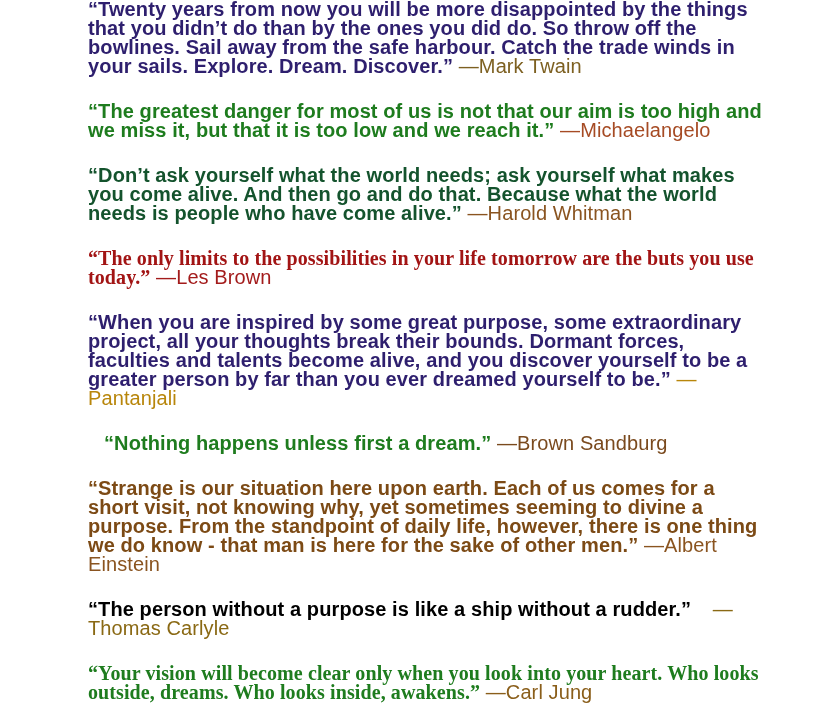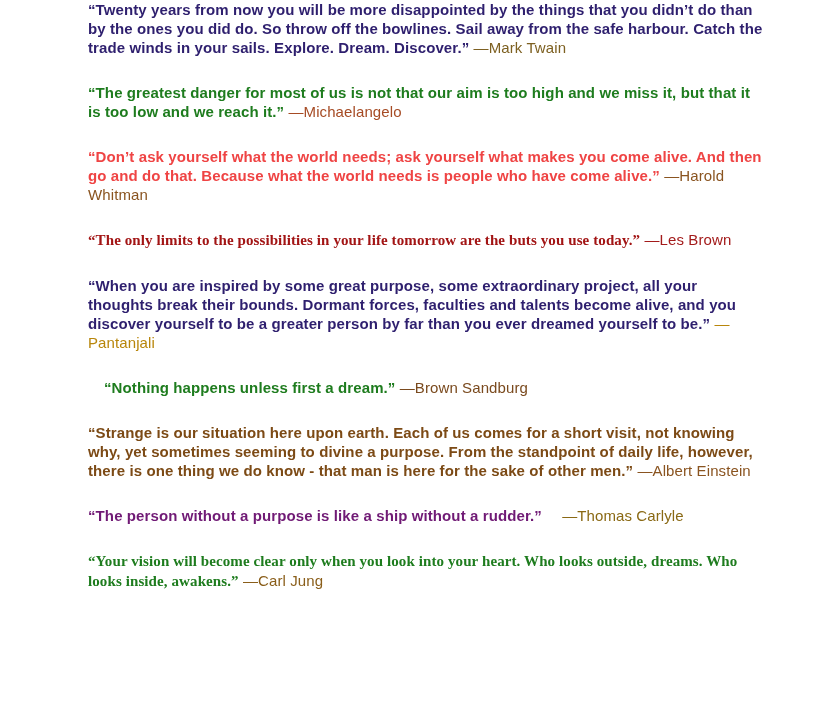--- a/index.html
+++ b/index.html
@@ -11,48 +11,48 @@
     width: 813px;
     height: 719px;
     overflow: hidden;
     font-family: "Liberation Sans", sans-serif;
   }
   .quotes-list {
     padding: 0 48px 0 88px;
   }
   p.quote {
     margin: 0 0 26px 0;
-    font-size: 15px;
+    font-size: 20px;
     line-height: 19px;
     font-weight: bold;
     letter-spacing: 0.1px;
   }
   .quote-text {
     font-weight: bold;
   }
   .quote-author {
     font-weight: normal;
   }
 </style>
 </head>
 <body>
 
 <main class="quotes-list">
 
     <p class="quote"><span class="quote-text" style="color: rgb(46, 31, 110);">“Twenty years from now you will be more disappointed by the things that you didn’t do than by the ones you did do. So throw off the bowlines. Sail away from the safe harbour. Catch the trade winds in your sails. Explore. Dream. Discover.”</span> <span class="quote-author" style="color: rgb(125, 96, 33);">—Mark Twain</span></p>
 
     <p class="quote"><span class="quote-text" style="color: rgb(30, 124, 30);">“The greatest danger for most of us is not that our aim is too high and we miss it, but that it is too low and we reach it.”</span> <span class="quote-author" style="color: rgb(166, 75, 36);">—Michaelangelo</span></p>
 
-    <p class="quote"><span class="quote-text" style="color: #ef4444;">“Don’t ask yourself what the world needs; ask yourself what makes you come alive. And then go and do that. Because what the world needs is people who have come alive.”</span> <span class="quote-author" style="color: rgb(138, 84, 32);">—Harold Whitman</span></p>
+    <p class="quote"><span class="quote-text" style="color: #14532d;">“Don’t ask yourself what the world needs; ask yourself what makes you come alive. And then go and do that. Because what the world needs is people who have come alive.”</span> <span class="quote-author" style="color: rgb(138, 84, 32);">—Harold Whitman</span></p>
 
     <p class="quote"><span class="quote-text" style="color: rgb(162, 20, 20); font-family: Liberation Serif, serif;">“The only limits to the possibilities in your life tomorrow are the buts you use today.”</span> <span class="quote-author" style="color: rgb(163, 27, 27);">—Les Brown</span></p>
 
     <p class="quote"><span class="quote-text" style="color: rgb(46, 31, 110);">“When you are inspired by some great purpose, some extraordinary project, all your thoughts break their bounds. Dormant forces, faculties and talents become alive, and you discover yourself to be a greater person by far than you ever dreamed yourself to be.”</span> <span class="quote-author" style="color: rgb(184, 134, 11);">—Pantanjali</span></p>
 
     <p class="quote"><span class="quote-text" style="color: rgb(30, 124, 30); margin-left: 16px;">“Nothing happens unless first a dream.”</span> <span class="quote-author" style="color: rgb(122, 74, 30);">—Brown Sandburg</span></p>
 
     <p class="quote"><span class="quote-text" style="color: rgb(124, 74, 21);">“Strange is our situation here upon earth. Each of us comes for a short visit, not knowing why, yet sometimes seeming to divine a purpose. From the standpoint of daily life, however, there is one thing we do know - that man is here for the sake of other men.”</span> <span class="quote-author" style="color: rgb(138, 84, 32);">—Albert Einstein</span></p>
 
 
-    <p class="quote"><span class="quote-text" style="color: #701a75;">“The person without a purpose is like a ship without a rudder.”</span> <span class="quote-author" style="color: rgb(138, 105, 20); margin-left: 16px;">—Thomas Carlyle</span></p>
+    <p class="quote"><span class="quote-text" style="color: #000000;">“The person without a purpose is like a ship without a rudder.”</span> <span class="quote-author" style="color: rgb(138, 105, 20); margin-left: 16px;">—Thomas Carlyle</span></p>
 
     <p class="quote"><span class="quote-text" style="color: rgb(30, 124, 30); font-family: Liberation Serif, serif;">“Your vision will become clear only when you look into your heart. Who looks outside, dreams. Who looks inside, awakens.”</span> <span class="quote-author" style="color: rgb(138, 94, 26);">—Carl Jung</span></p>
   </main>
 
 </body></html>

